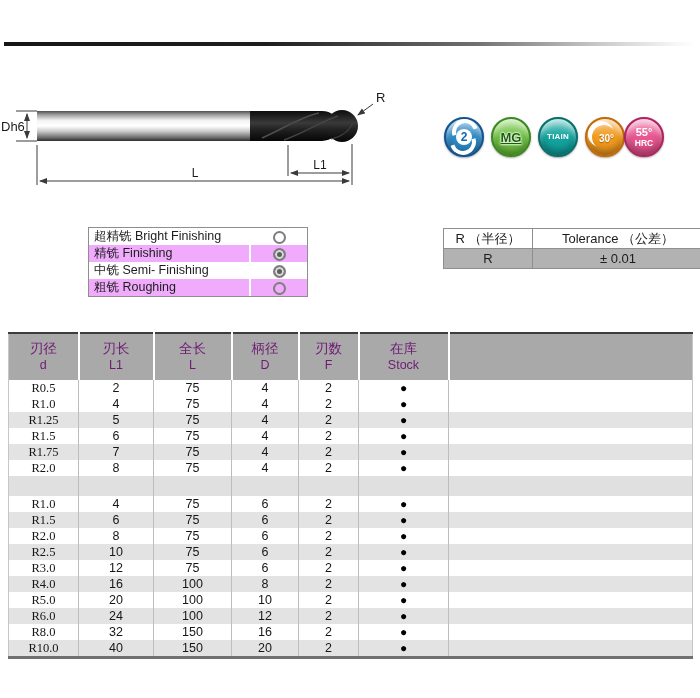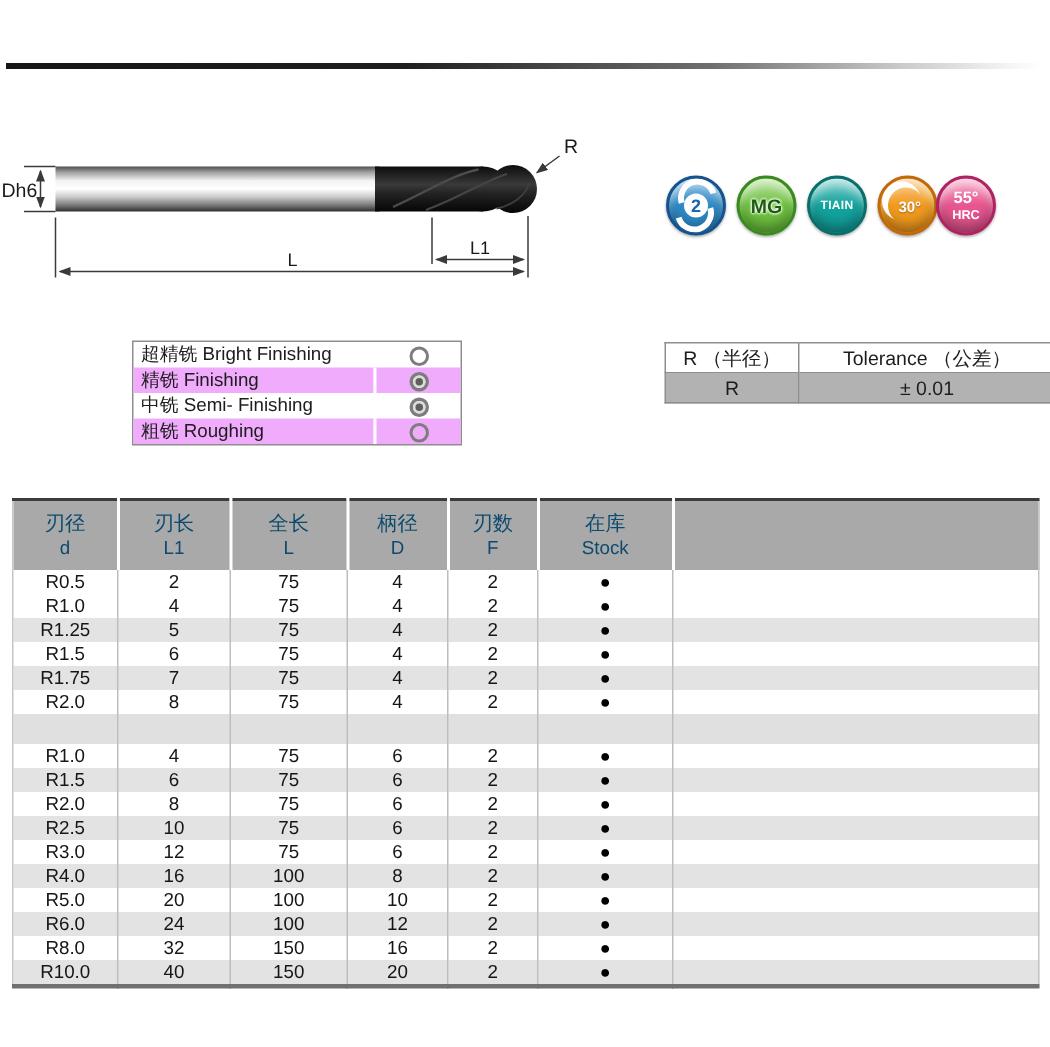--- a/index.html
+++ b/index.html
@@ -78,30 +78,30 @@
   .tolerance tbody tr{ background:#b2b2b2; }
   
   .spec{
     position:absolute; left:8px; top:332px; width:684px;
     border-collapse:collapse; table-layout:fixed;
     border-top:2px solid #3c3c3c; border-bottom:3px solid #707070;
     border-left:1px solid #c6c6c6; border-right:1px solid #c6c6c6;
   }
   .spec thead th{
     background:#a9a9a9; height:46px; padding:0; vertical-align:middle;
-    font-weight:normal; color:#0c4a6e; border-left:2px solid #fff;
+    font-weight:normal; color:#701a75; border-left:2px solid #fff;
   }
   .spec thead th:first-child{ border-left:none; }
   .h-cn{ font-size:13.5px; line-height:1.25; }
   .h-en{ font-size:12.5px; line-height:1.2; }
   .spec tbody td{
     height:16px; padding:0; text-align:center; font-size:12.5px; line-height:1;
     color:#161616; border-left:1px solid #bdbdbd;
   }
-  .spec tbody td:first-child{ border-left:none; }
+  .spec tbody td:first-child{ border-left:none;font-family:Liberation Serif, serif; }
   .spec tbody tr.alt{ background:#e3e3e3; }
   .spec tbody tr.sep{ background:#e0e0e0; height:20px; }
   .dot{ font-size:12px; color:#000; line-height:1; }
 </style>
 </head>
 <body>
 
 <div class="page">
 
   <div class="rule"></div>
@@ -153,21 +153,21 @@
     <text x="195" y="89" font-size="12" text-anchor="middle">L</text>
   </svg>
 
   <div class="badges">
       <div class="badge b-flutes-2" style="left: 444px; background: linear-gradient(rgba(255, 255, 255, 0.45), rgba(255, 255, 255, 0) 50%), rgb(46, 138, 198); border-color: rgb(20, 83, 143);">
         <span class="swirl s1"></span>
         <span class="swirl s2"></span>
         <span class="center2" style="color: rgb(22, 104, 176);">2</span>
       </div>
       <div class="badge b-micro-grain" style="left: 491px; background: linear-gradient(rgba(255, 255, 255, 0.45), rgba(255, 255, 255, 0) 50%), rgb(110, 194, 63); border-color: rgb(58, 138, 31);">
-        <span class="blabel" style="color: rgb(29, 92, 16);">MG</span>
+        <span class="blabel" style="color: rgb(29, 92, 16); text-decoration: underline;">MG</span>
       </div>
       <div class="badge b-tialn-coating" style="left: 538px; background: linear-gradient(rgba(255, 255, 255, 0.45), rgba(255, 255, 255, 0) 50%), rgb(18, 163, 158); border-color: rgb(10, 111, 108);">
         <span class="blabel" style="color: rgb(255, 255, 255);">TIAIN</span>
       </div>
       <div class="badge b-helix-angle-30" style="left: 585px; background: linear-gradient(rgba(255, 255, 255, 0.45), rgba(255, 255, 255, 0) 50%), rgb(242, 154, 30); border-color: rgb(194, 106, 8);">
         <span class="crescent"></span>
         <span class="b30">30°</span>
       </div>
       <div class="badge b-hardness-55hrc" style="left: 624px; background: linear-gradient(rgba(255, 255, 255, 0.45), rgba(255, 255, 255, 0) 50%), rgb(232, 85, 144); border-color: rgb(176, 35, 97);">
         <span class="blabel" style="color: rgb(255, 255, 255);">55°</span>

